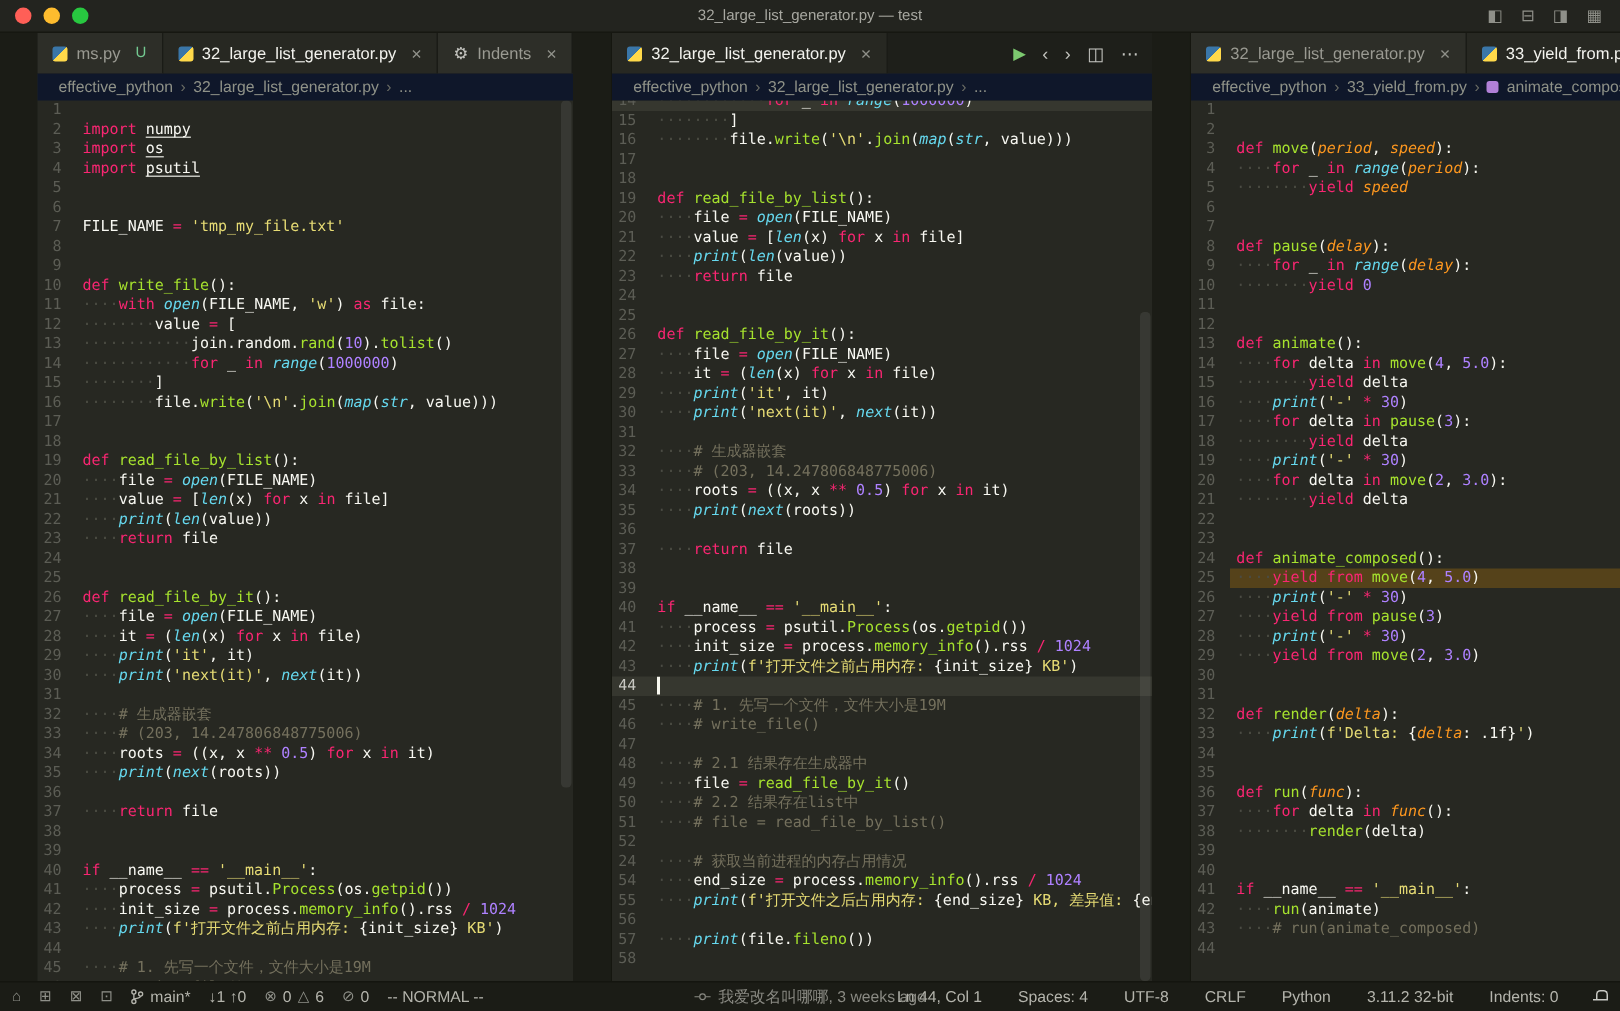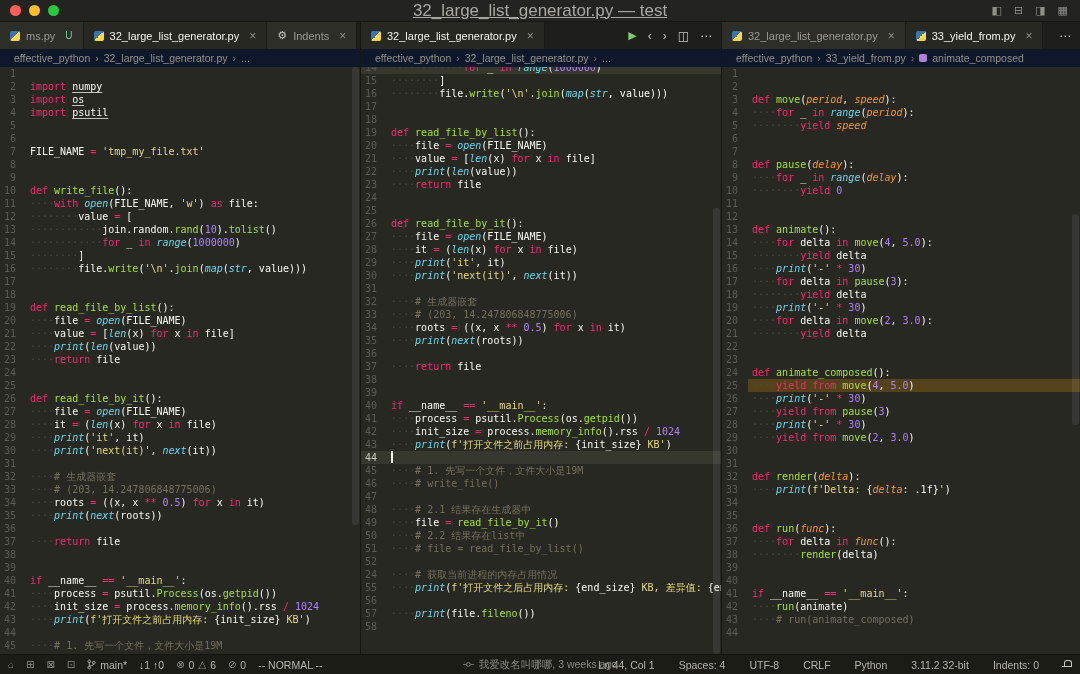--- a/index.html
+++ b/index.html
@@ -4,26 +4,26 @@
 <style>
   * { margin:0; padding:0; box-sizing:border-box; }
   html,body { width:1080px; height:674px; overflow:hidden; background:#1b1c16;
     font-family:"Liberation Sans","DejaVu Sans",sans-serif; }
   
   .titlebar { height:22px; background:#23241f; display:flex; align-items:center;
     position:relative; border-bottom:1px solid #161711; }
   .traffic { display:flex; gap:8px; padding-left:10px; }
   .tl { width:11px; height:11px; border-radius:50%; display:inline-block; }
   .tl.red{background:#ff5f57}.tl.yellow{background:#febc2e}.tl.green{background:#28c840}
-  .wtitle { position:absolute; left:0; right:0; text-align:center; font-size:17px; color:#a8a8a1;text-decoration:underline; }
+  .wtitle { position:absolute; left:0; right:0; text-align:center; font-size:10px; color:#a8a8a1; }
   .tb-icons { margin-left:auto; display:flex; gap:12px; padding-right:12px; z-index:2; }
   .tb-icons span { color:#8f9089; font-size:11px; cursor:default; }
   
   .main { display:flex; height:632px; }
-  .pane { height:632px; position:relative; background:#272822; }
+  .pane { height:632px; position:relative; background:#272822;margin-left:25px; }
   .pane.p0{ width:360px; } .pane.p1{ width:361px; border-left:1px solid #15160f; }
   .pane.p2{ width:359px; border-left:1px solid #15160f; }
   
   .tabs { height:27px; background:#1e1f1a; display:flex; align-items:stretch; overflow:hidden; }
   .tab { display:flex; align-items:center; gap:6px; padding:0 10px; font-size:11px;
     color:#9a9a92; background:#2d2e28; border-right:1px solid #1a1b16; white-space:nowrap; }
   .tab.active { background:#272822; color:#f3f3ee; }
   .tab .close { color:#8f9089; font-size:12px; margin-left:4px; }
   .badge-u { color:#73c991; margin-left:4px; font-size:10px; }
   .fico { display:inline-block; }
@@ -228,20 +228,21 @@
           <div class="row cur"><span class="ln">44</span><span class="code"><span class="cursor"></span></span></div>
           <div class="row"><span class="ln">45</span><span class="code"><span class="tk-w">····</span><span class="tk-c"># 1. 先写一个文件，文件大小是19M</span></span></div>
           <div class="row"><span class="ln">46</span><span class="code"><span class="tk-w">····</span><span class="tk-c"># write_file()</span></span></div>
           <div class="row"><span class="ln">47</span><span class="code"></span></div>
           <div class="row"><span class="ln">48</span><span class="code"><span class="tk-w">····</span><span class="tk-c"># 2.1 结果存在生成器中</span></span></div>
           <div class="row"><span class="ln">49</span><span class="code"><span class="tk-w">····</span><span class="tk-t">file </span><span class="tk-k">= </span><span class="tk-f">read_file_by_it</span><span class="tk-t">()</span></span></div>
           <div class="row"><span class="ln">50</span><span class="code"><span class="tk-w">····</span><span class="tk-c"># 2.2 结果存在list中</span></span></div>
           <div class="row"><span class="ln">51</span><span class="code"><span class="tk-w">····</span><span class="tk-c"># file = read_file_by_list()</span></span></div>
           <div class="row"><span class="ln">52</span><span class="code"></span></div>
           <div class="row"><span class="ln">24</span><span class="code"><span class="tk-w">····</span><span class="tk-c"># 获取当前进程的内存占用情况</span></span></div>
+          <div class="row"><span class="ln">54</span><span class="code"><span class="tk-w">····</span><span class="tk-t">end_size </span><span class="tk-k">= </span><span class="tk-t">process.</span><span class="tk-f">memory_info</span><span class="tk-t">().rss </span><span class="tk-k">/ </span><span class="tk-n">1024</span></span></div>
           <div class="row"><span class="ln">55</span><span class="code"><span class="tk-w">····</span><span class="tk-b">print</span><span class="tk-t">(</span><span class="tk-s">f'打开文件之后占用内存: </span><span class="tk-t">{end_size}</span><span class="tk-s"> KB, 差异值: </span><span class="tk-t">{end_size</span></span></div>
           <div class="row"><span class="ln">56</span><span class="code"></span></div>
           <div class="row"><span class="ln">57</span><span class="code"><span class="tk-w">····</span><span class="tk-b">print</span><span class="tk-t">(file.</span><span class="tk-f">fileno</span><span class="tk-t">())</span></span></div>
           <div class="row"><span class="ln">58</span><span class="code"></span></div>
         </div>
       <div class="vthumb" style="top:24%;height:76%;"></div>
     </div>
   </div>
 
   <div class="pane p2">

